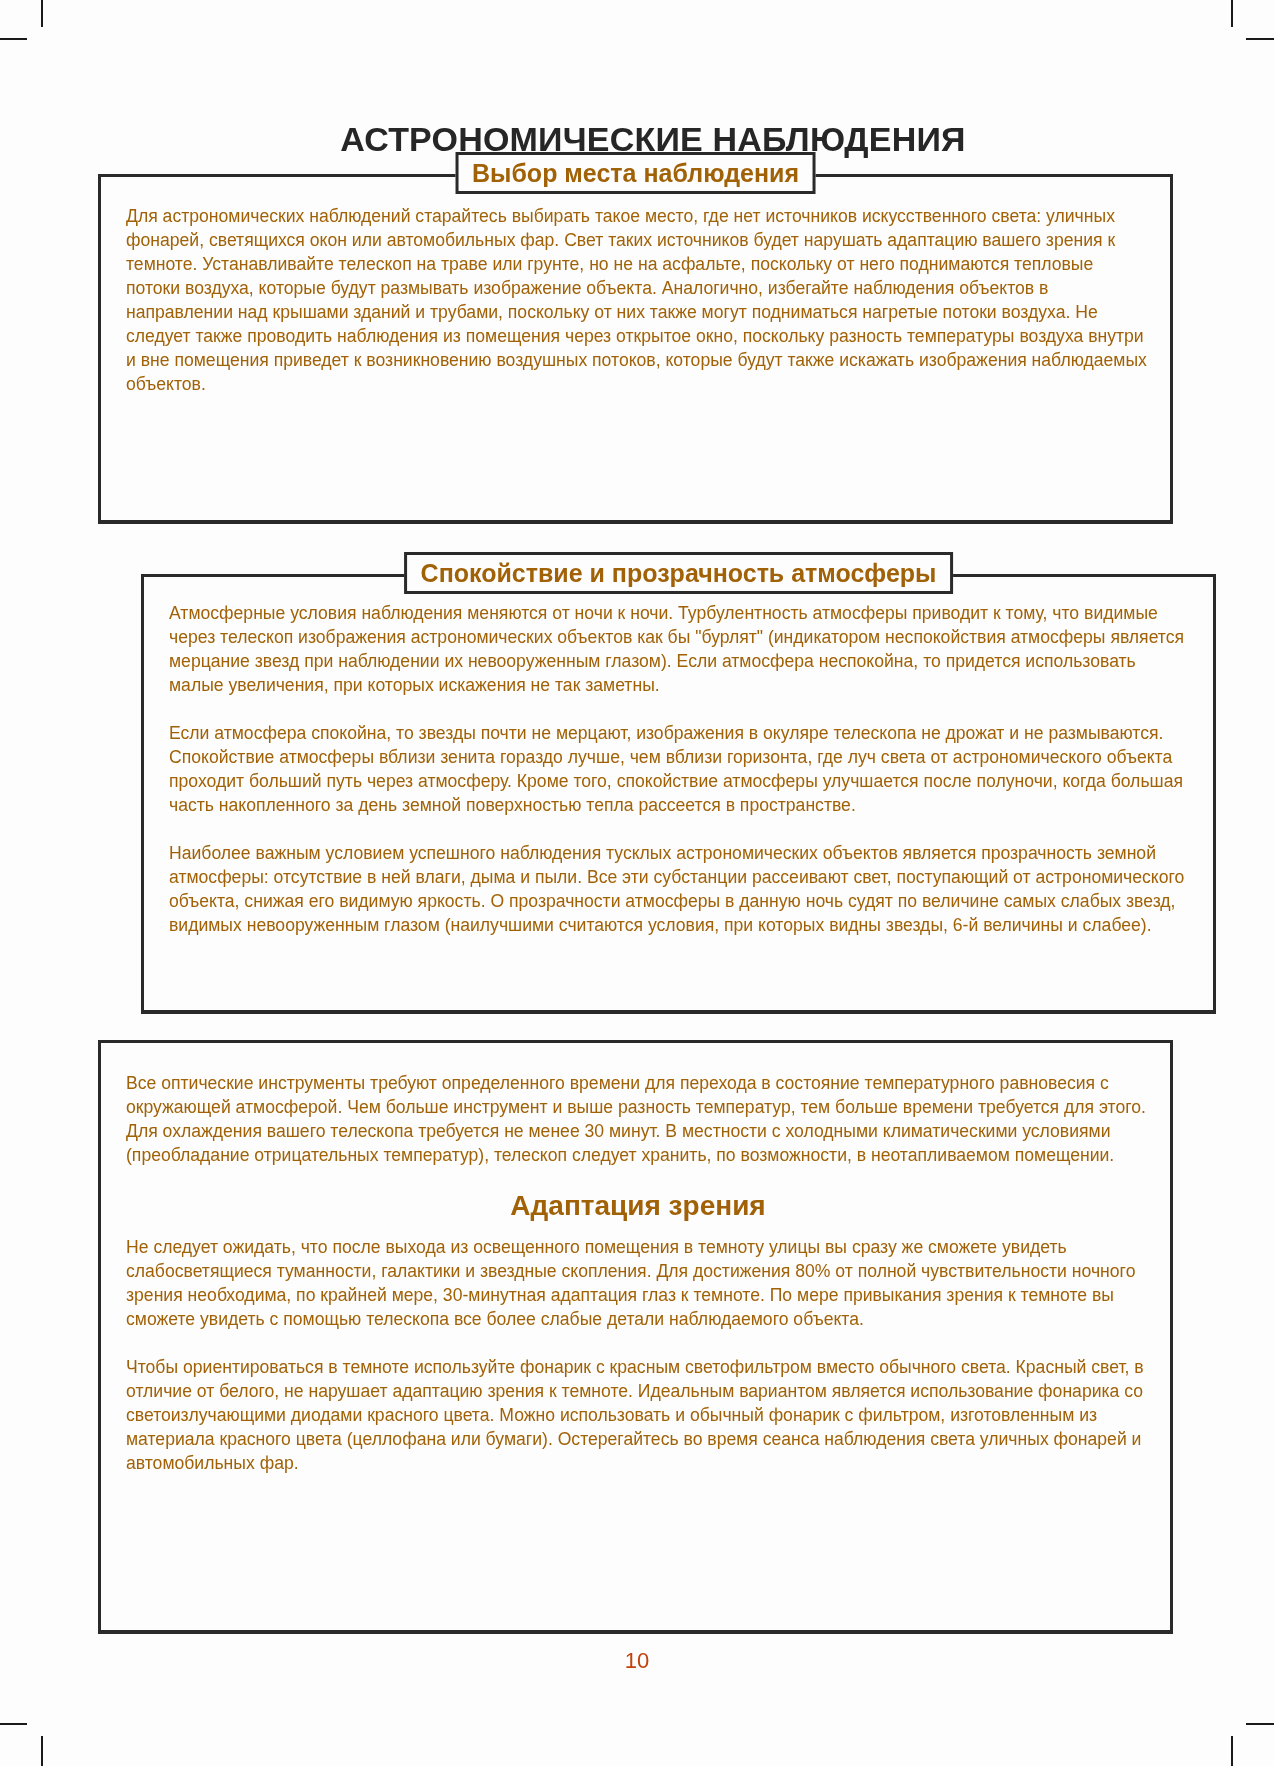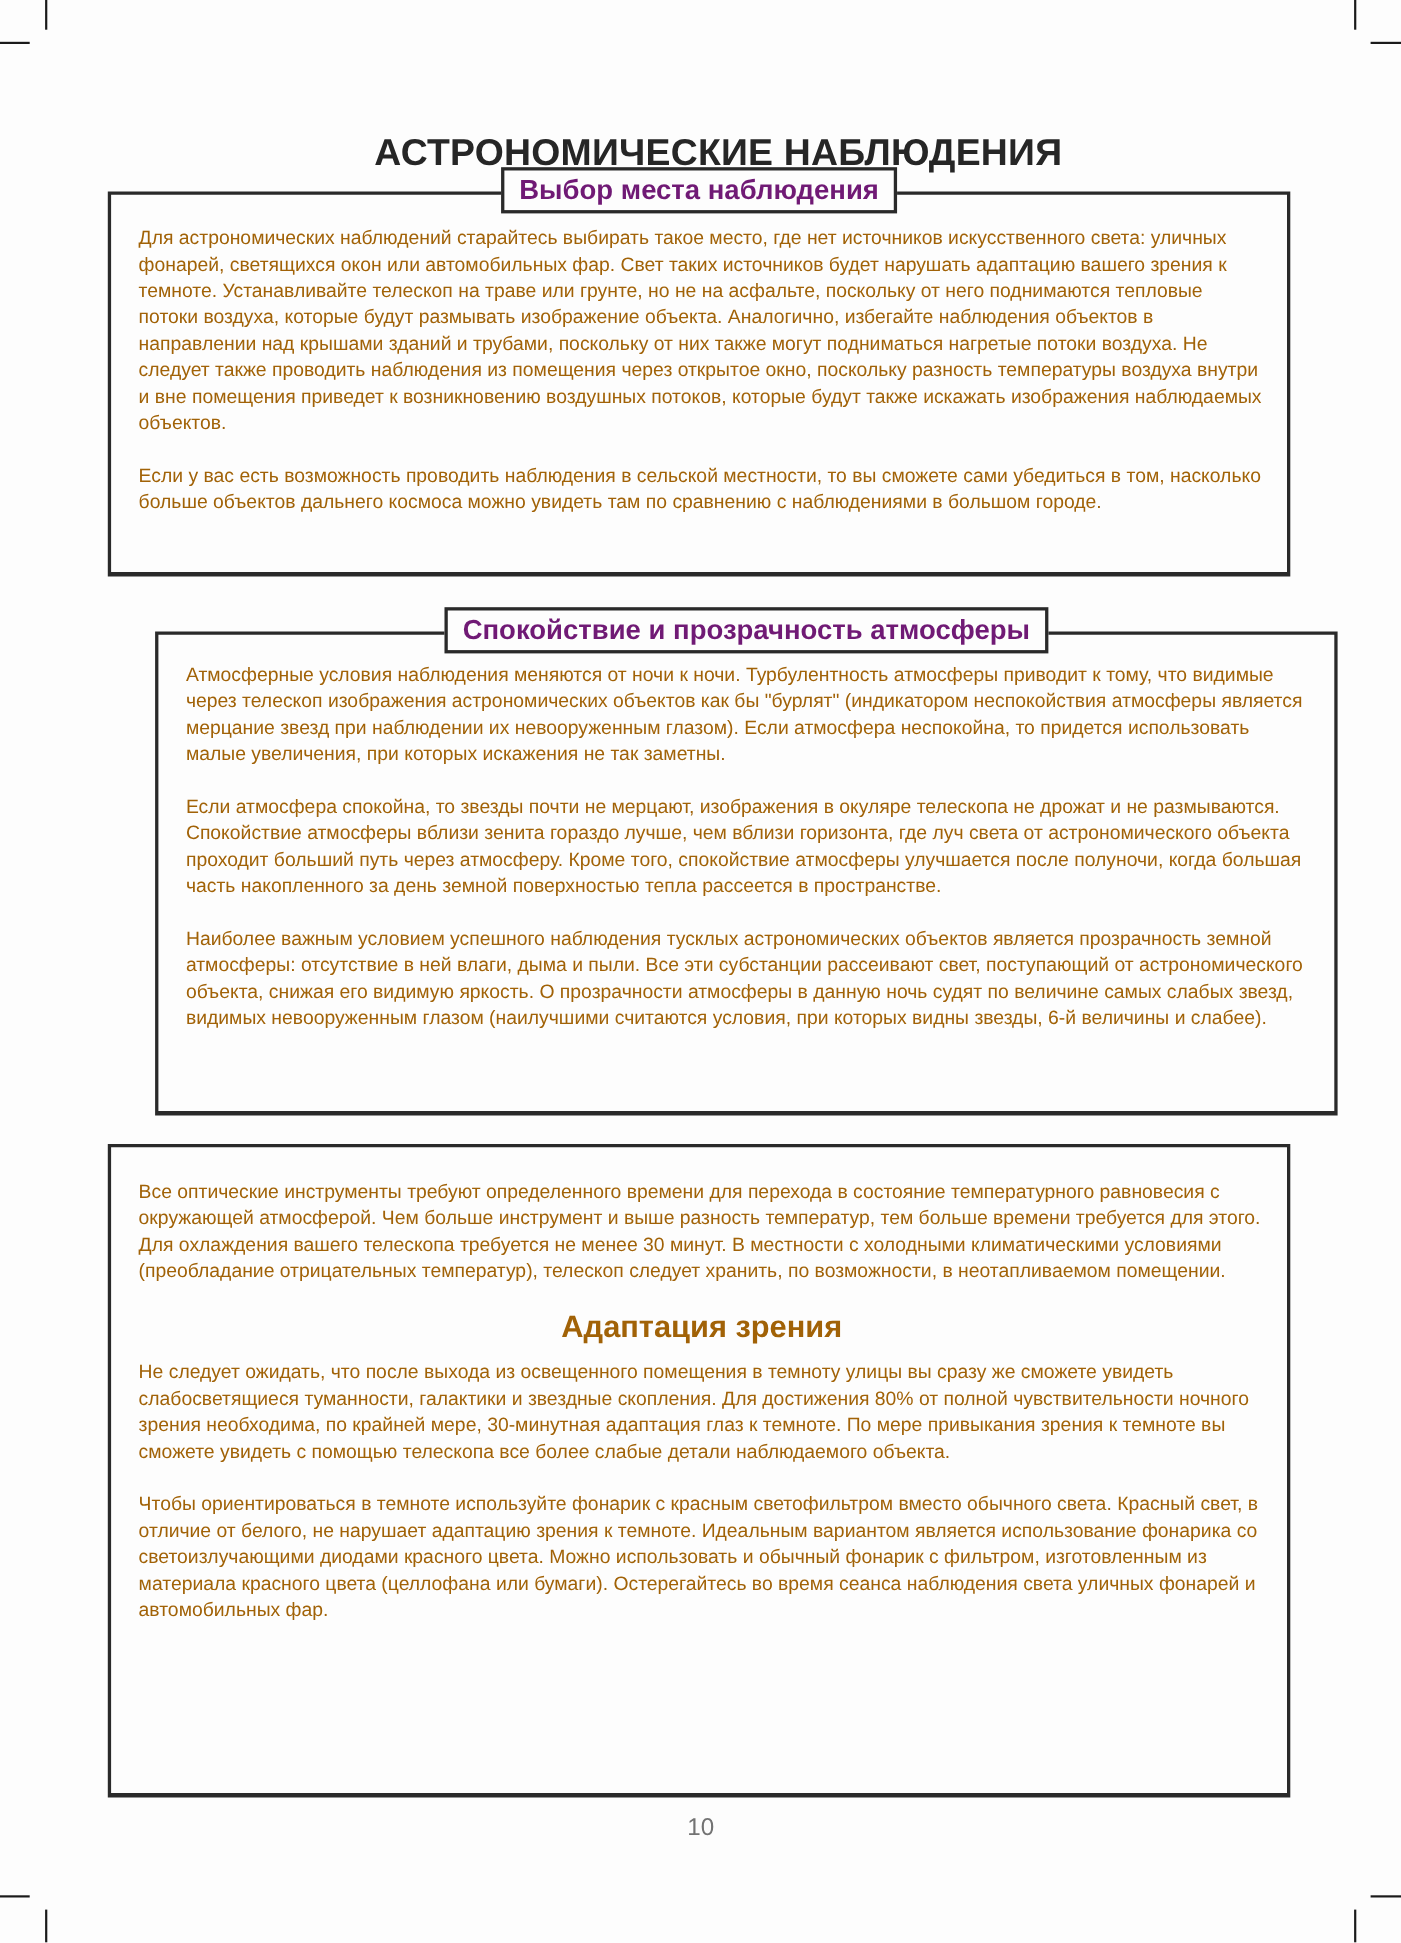--- a/index.html
+++ b/index.html
@@ -17,55 +17,54 @@
     }
     .section-box {
       position: absolute; left: 98px; width: 1075px;
       border: 3px solid #2a2a2a; border-bottom-width: 4px;
       box-sizing: border-box;
     }
     .section-label {
       position: absolute; top: -25px; left: 50%; transform: translateX(-50%);
       background: #fdfdfd; border: 3px solid #2a2a2a;
       padding: 3px 14px 3px 14px; white-space: nowrap;
-      font-weight: bold; font-size: 25px; color: #701a75; line-height: 30px;
+      font-weight: bold; font-size: 25px; color: #a16207; line-height: 30px;
     }
     .section-body {
       position: absolute; left: 25px; right: 20px;
       font-size: 17.6px; line-height: 24px; color: #a16207;
     }
     .section-body p { margin: 0 0 24px 0; }
     .sub-heading {
       text-align: center; font-weight: bold; font-size: 28px;
       margin: 0 0 14px 0; line-height: 30px;
     }
     .page-number {
       position: absolute; top: 1648px; left: 0; width: 1274px;
-      text-align: center; font-size: 22px; color: #737373;
+      text-align: center; font-size: 22px; color: #c2410c;
     }
   </style>
 </head>
 <body>
 
 <div class="crop" style="left:41px;top:0;width:2px;height:27px;"></div>
 <div class="crop" style="left:0;top:38px;width:27px;height:2px;"></div>
 <div class="crop" style="left:1231px;top:0;width:2px;height:27px;"></div>
 <div class="crop" style="left:1246px;top:38px;width:28px;height:2px;"></div>
 <div class="crop" style="left:0;top:1723px;width:27px;height:2px;"></div>
 <div class="crop" style="left:41px;top:1736px;width:2px;height:30px;"></div>
 <div class="crop" style="left:1246px;top:1723px;width:28px;height:2px;"></div>
 <div class="crop" style="left:1231px;top:1736px;width:2px;height:30px;"></div>
 
 <h1 class="page-title" style="margin:16px;">АСТРОНОМИЧЕСКИЕ НАБЛЮДЕНИЯ</h1>
 
 <div class="section-box" style="top:174px;height:350px;">
   <div class="section-label">Выбор места наблюдения</div>
   <div class="section-body" style="top:27px;">
     <p>Для астрономических наблюдений старайтесь выбирать такое место, где нет источников искусственного света: уличных фонарей, светящихся окон или автомобильных фар. Свет таких источников будет нарушать адаптацию вашего зрения к темноте. Устанавливайте телескоп на траве или грунте, но не на асфальте, поскольку от него поднимаются тепловые потоки воздуха, которые будут размывать изображение объекта. Аналогично, избегайте наблюдения объектов в направлении над крышами зданий и трубами, поскольку от них также могут подниматься нагретые потоки воздуха. Не следует также проводить наблюдения из помещения через открытое окно, поскольку разность температуры воздуха внутри и вне помещения приведет к возникновению воздушных потоков, которые будут также искажать изображения наблюдаемых объектов.</p>
-    <p>Если у вас есть возможность проводить наблюдения в сельской местности, то вы сможете сами убедиться в том, насколько больше объектов дальнего космоса можно увидеть там по сравнению с наблюдениями в большом городе.</p>
   </div>
 </div>
 
 <div class="section-box" style="top:574px;height:440px;margin-left:43px;">
   <div class="section-label">Спокойствие и прозрачность атмосферы</div>
   <div class="section-body" style="top:24px;">
     <p>Атмосферные условия наблюдения меняются от ночи к ночи. Турбулентность атмосферы приводит к тому, что видимые через телескоп изображения астрономических объектов как бы "бурлят" (индикатором неспокойствия атмосферы является мерцание звезд при наблюдении их невооруженным глазом). Если атмосфера неспокойна, то придется использовать малые увеличения, при которых искажения не так заметны.</p>
     <p>Если атмосфера спокойна, то звезды почти не мерцают, изображения в окуляре телескопа не дрожат и не размываются. Спокойствие атмосферы вблизи зенита гораздо лучше, чем вблизи горизонта, где луч света от астрономического объекта проходит больший путь через атмосферу. Кроме того, спокойствие атмосферы улучшается после полуночи, когда большая часть накопленного за день земной поверхностью тепла рассеется в пространстве.</p>
     <p>Наиболее важным условием успешного наблюдения тусклых астрономических объектов является прозрачность земной атмосферы: отсутствие в ней влаги, дыма и пыли. Все эти субстанции рассеивают свет, поступающий от астрономического объекта, снижая его видимую яркость. О прозрачности атмосферы в данную ночь судят по величине самых слабых звезд, видимых невооруженным глазом (наилучшими считаются условия, при которых видны звезды, 6-й величины и слабее).</p>
   </div>

